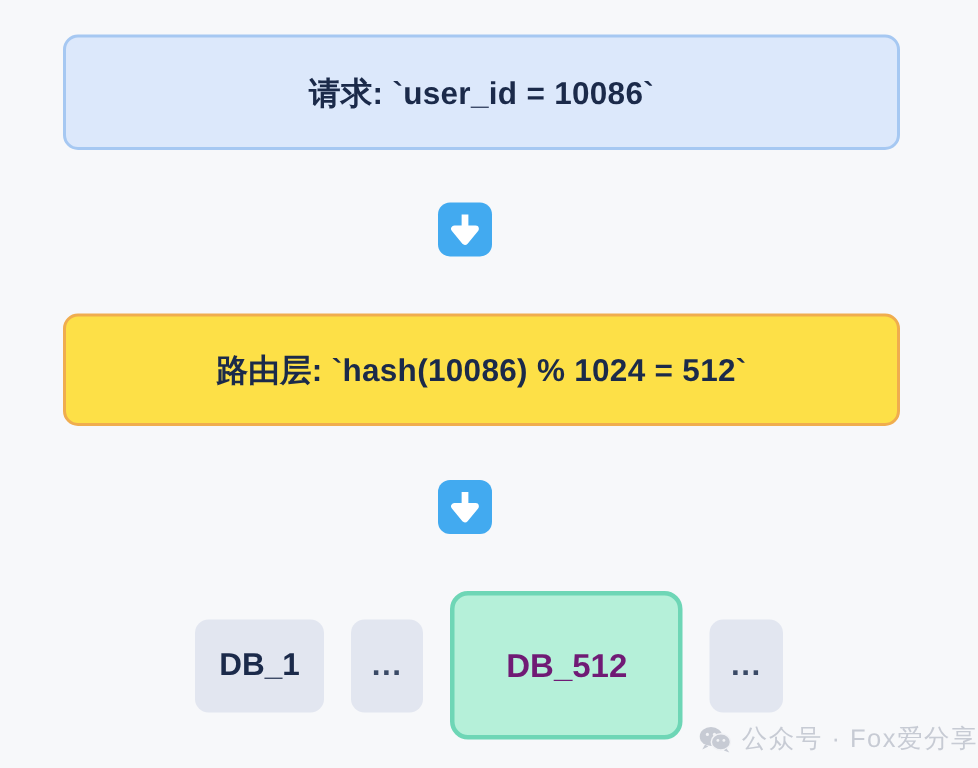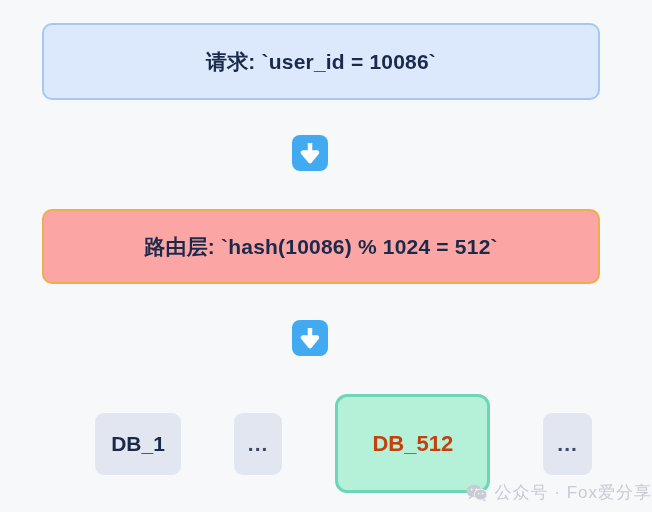--- a/index.html
+++ b/index.html
@@ -43,21 +43,21 @@
     height: 77px;
     background: #dce8fb;
     border: 2px solid #a6c8f2;
     color: #1b2a4a;
     font-size: 21px;
   }
 
   .stage-router {
     top: 209px;
     height: 75px;
-    background: #fca5a5;
+    background: #fde047;
     border: 2px solid #f0ad4e;
     color: #1b2a4a;
     font-size: 21px;
   }
 
   
   .arrow-badge {
     position: absolute;
     left: 292px;
     width: 36px;
@@ -89,21 +89,20 @@
   }
 
   .shard {
     box-sizing: border-box;
     display: flex;
     align-items: center;
     justify-content: center;
     border-radius: 9px;
     font-weight: bold;
     white-space: nowrap;
-    margin-left: 35px;
   }
 
   .shard-plain {
     background: #e2e6f0;
     border: none;
     color: #1b2a4a;
     height: 62px;
     font-size: 21px;
     padding: 0 16px;
     min-width: 44px;
@@ -113,21 +112,21 @@
     color: #3a4a66;
     font-size: 21px;
     letter-spacing: 1px;
     padding: 0 14px;
     min-width: 30px;
   }
 
   .shard-active {
     background: #b5f0d9;
     border: 3px solid #6ed6b6;
-    color: #c2410c;
+    color: #701a75;
     height: 99px;
     min-width: 155px;
     font-size: 22px;
     border-radius: 12px;
     padding: 0 18px;
   }
 
   
   .watermark {
     position: absolute;

